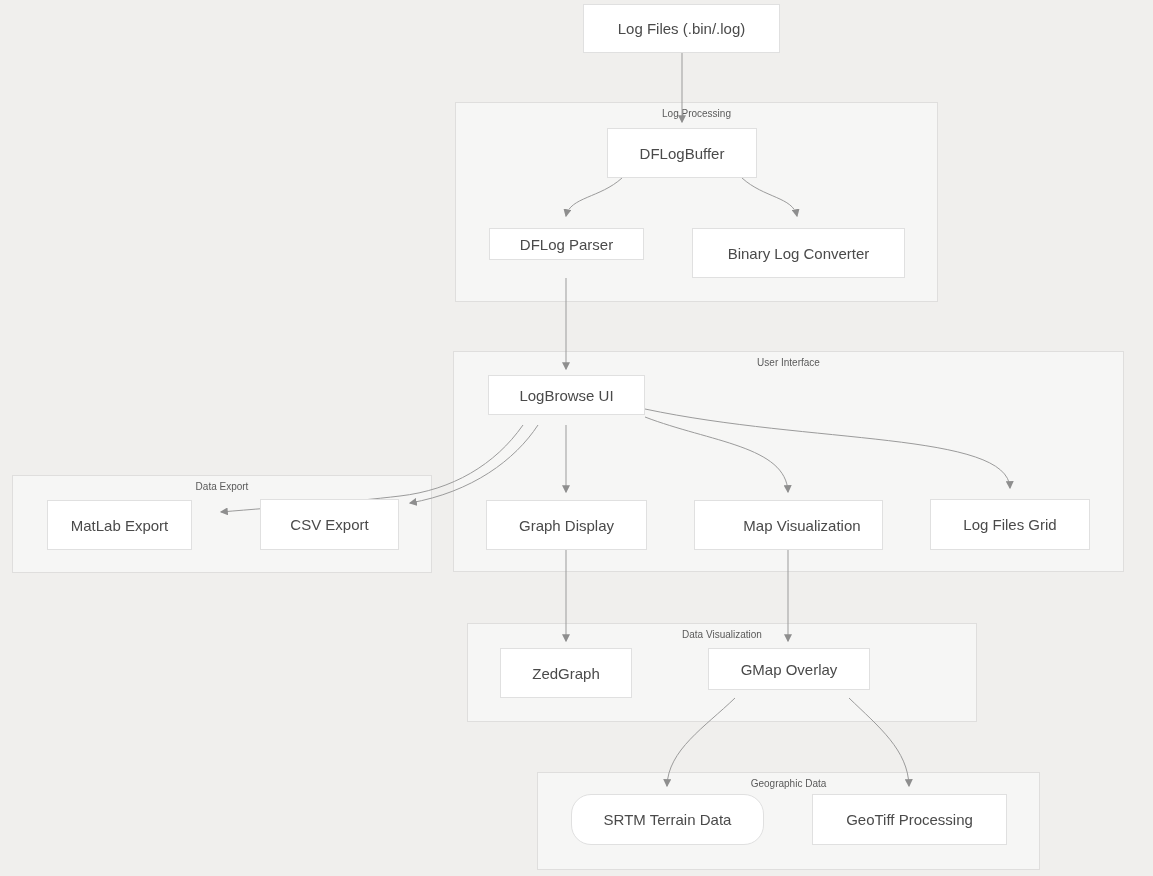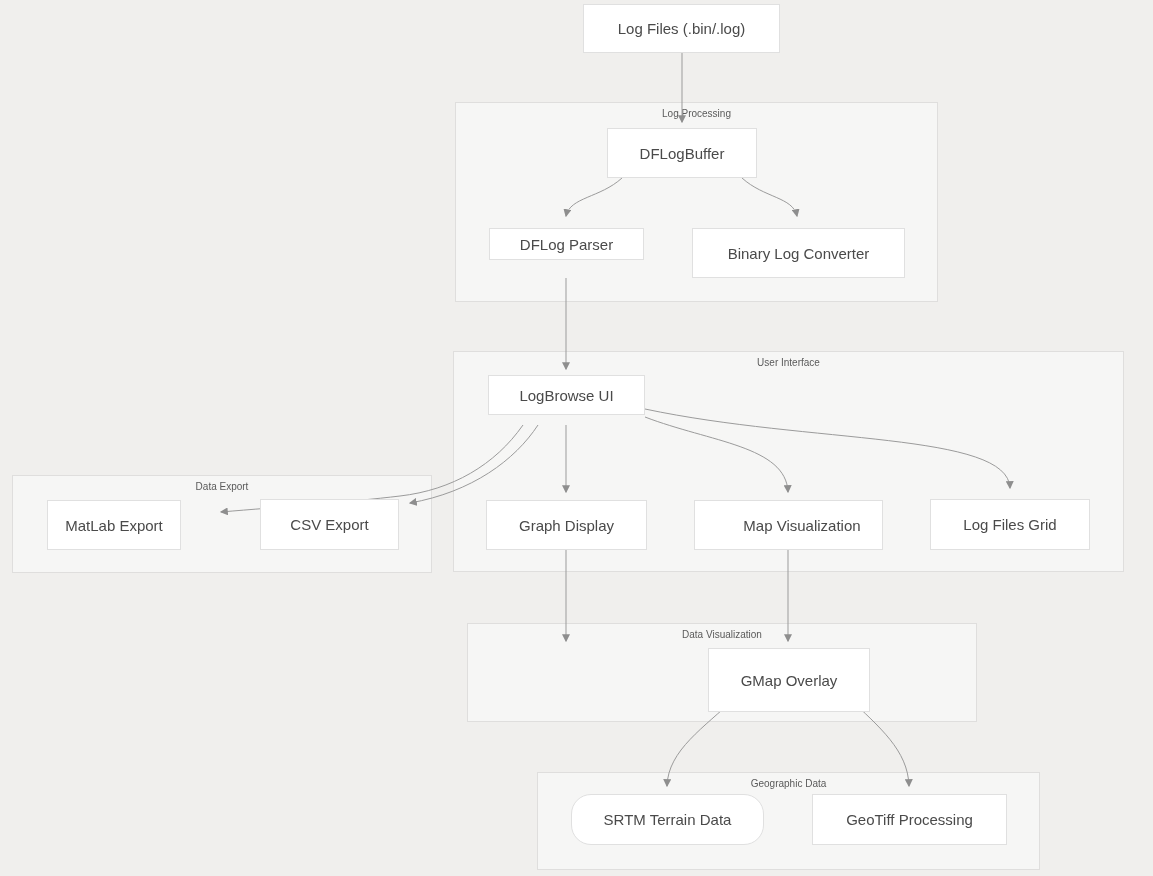--- a/index.html
+++ b/index.html
@@ -132,30 +132,33 @@
   </div>
 
   <div class="node" style="left:694px;top:500px;width:189px;height:50px;padding-left:27px;">
     <span class="node-label">Map Visualization</span>
   </div>
 
   <div class="node" style="left:930px;top:499px;width:160px;height:51px;">
     <span class="node-label">Log Files Grid</span>
   </div>
 
-  <div class="node" style="left:47px;top:500px;width:134px;height:50px;text-align:right;">
+  <div class="node" style="left:47px;top:500px;width:145px;height:50px;text-align:right;">
     <span class="node-label">MatLab Export</span>
   </div>
 
   <div class="node" style="left:260px;top:499px;width:139px;height:51px;text-align:right;">
     <span class="node-label">CSV Export</span>
   </div>
 
+  <div class="node" style="left:500px;top:648px;width:132px;height:50px;">
+    <span class="node-label">ZedGraph</span>
+  </div>
 
-  <div class="node" style="left:708px;top:648px;width:162px;height:64px;">
+  <div class="node" style="left:708px;top:648px;width:162px;height:42px;">
     <span class="node-label">GMap Overlay</span>
   </div>
 
   <div class="node" style="left:571px;top:794px;width:193px;height:51px;border-radius:20px;">
     <span class="node-label">SRTM Terrain Data</span>
   </div>
 
   <div class="node" style="left:812px;top:794px;width:195px;height:51px;">
     <span class="node-label">GeoTiff Processing</span>
   </div>

